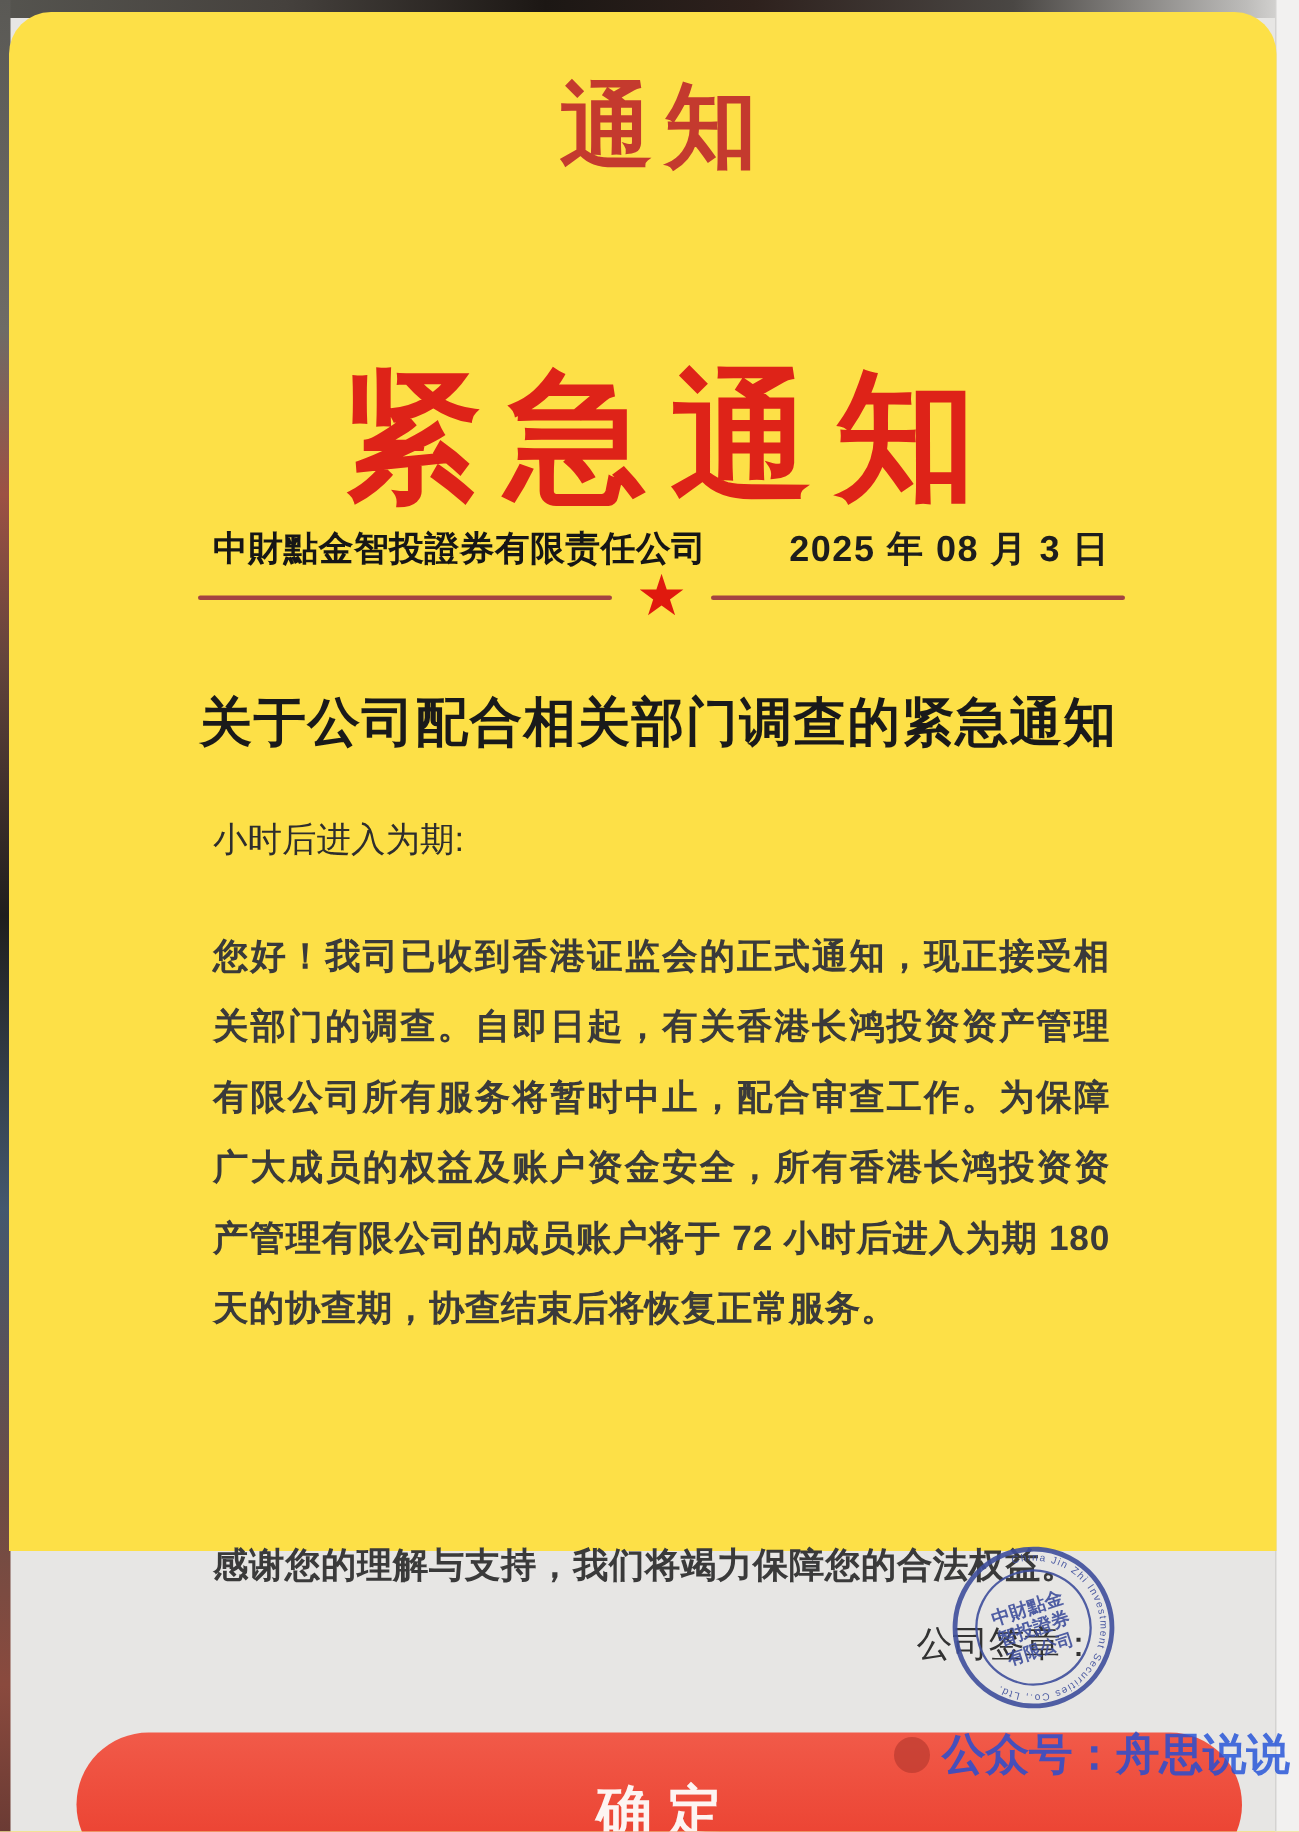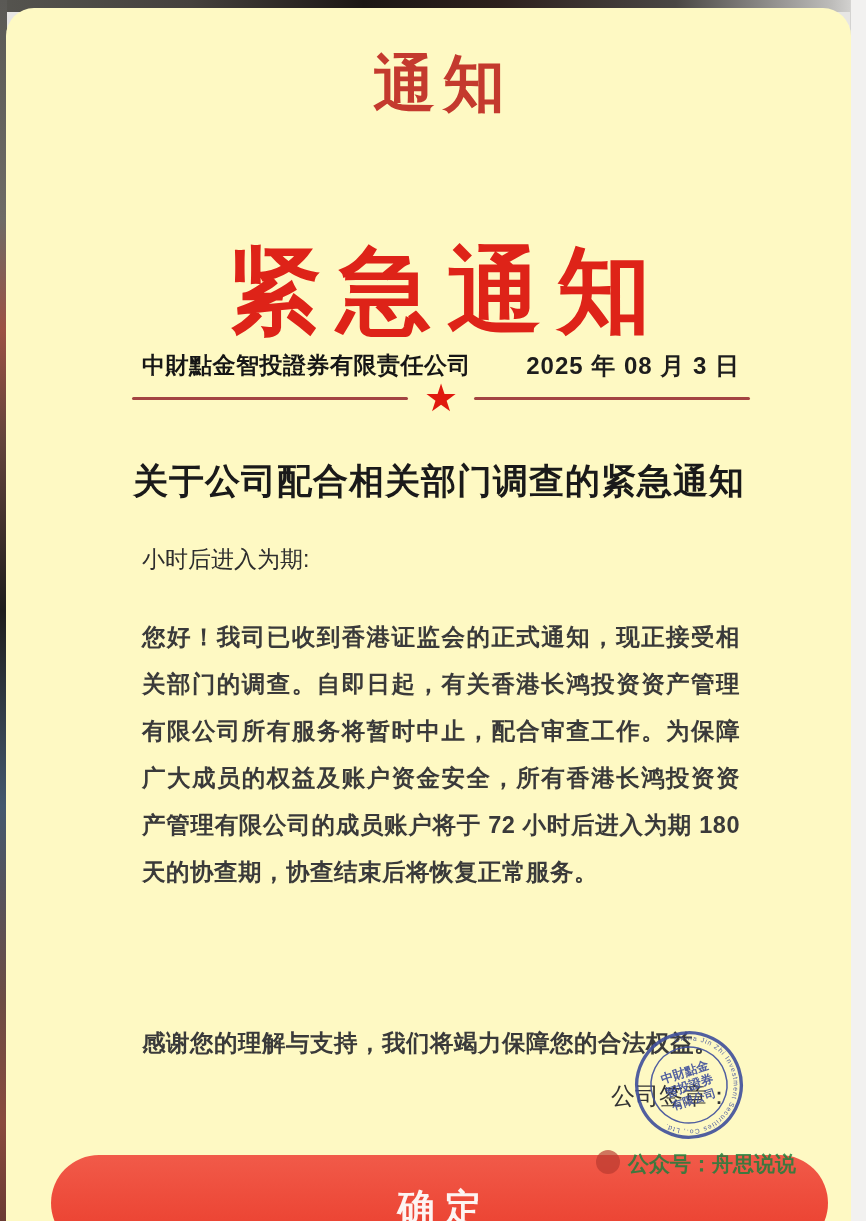--- a/index.html
+++ b/index.html
@@ -16,22 +16,22 @@
   .backdrop-left{
     position:absolute;left:0;top:0;width:7px;height:1221px;
     background:linear-gradient(180deg,#5a5955 0%,#6e6b66 18%,#9c5144 27%,#64443c 36%,#1f1e1d 50%,#44586e 66%,#6d4c44 82%,#8a4a3e 92%,#6b3b34 100%);
   }
   .backdrop-right{
     position:absolute;right:0;top:0;width:15px;height:1221px;
     background:#f2f1f0;border-left:1px solid #d4d3d1;
   }
   
   .card{
-    position:absolute;left:6px;top:8px;width:845px;height:1213px;
-    background:#fef9c3;border-radius:28px 28px 0 0;
+    position:absolute;left:6px;top:8px;width:845px;height:1026px;
+    background:#fde047;border-radius:28px 28px 0 0;
   }
   .notice-title{
     position:absolute;left:0;top:34px;width:866px;text-align:center;
     font-size:62px;font-weight:900;color:#c43a2e;letter-spacing:8px;text-indent:8px;
   }
   .notice-banner{
     position:absolute;left:0;top:220px;width:866px;text-align:center;
     font-size:94px;font-weight:900;color:#de2318;letter-spacing:16px;text-indent:16px;
   }
   .meta-row{
@@ -75,22 +75,22 @@
     background:linear-gradient(180deg,#f15a49 0%,#ec4534 70%);
     border:none;border-radius:58px;z-index:4;cursor:pointer;
     display:flex;justify-content:center;align-items:flex-start;padding-top:28px;
     box-sizing:border-box;
   }
   .confirm-btn .label{
     color:#fdf4f2;font-size:37px;font-weight:700;letter-spacing:10px;text-indent:10px;
   }
   .wm-faint{
     position:absolute;left:596px;top:1150px;z-index:5;
-    display:flex;gap:8px;
-    color:#15803d;opacity:.8;font-size:21px;font-weight:600;white-space:nowrap;
+    display:flex;align-items:center;gap:8px;
+    color:#1d4ed8;opacity:.8;font-size:29px;font-weight:600;white-space:nowrap;
   }
   .wm-faint .dot{
     width:24px;height:24px;border-radius:50%;background:#b8392f;opacity:.85;flex:none;
   }
   .wm-main{
     position:absolute;right:4px;top:1226px;z-index:6;white-space:nowrap;
     color:#ffffff;font-size:31px;font-weight:900;letter-spacing:.5px;
     text-shadow:
       2px 0 0 #000,-2px 0 0 #000,0 2px 0 #000,0 -2px 0 #000,
       2px 2px 0 #000,-2px 2px 0 #000,2px -2px 0 #000,-2px -2px 0 #000;

